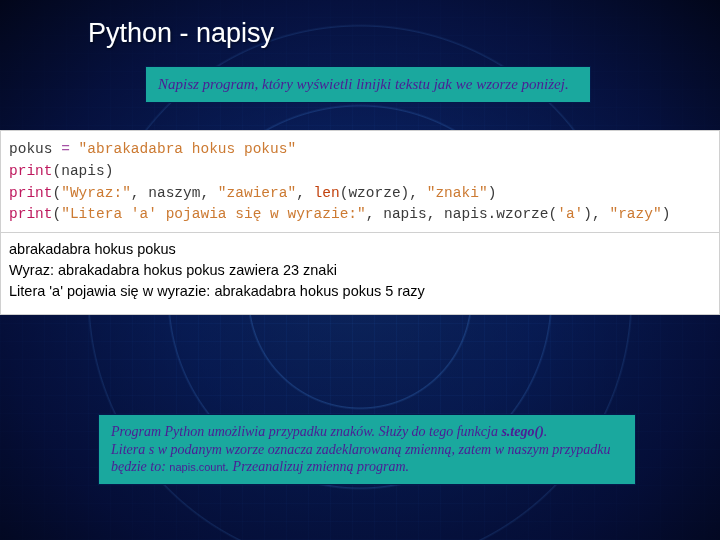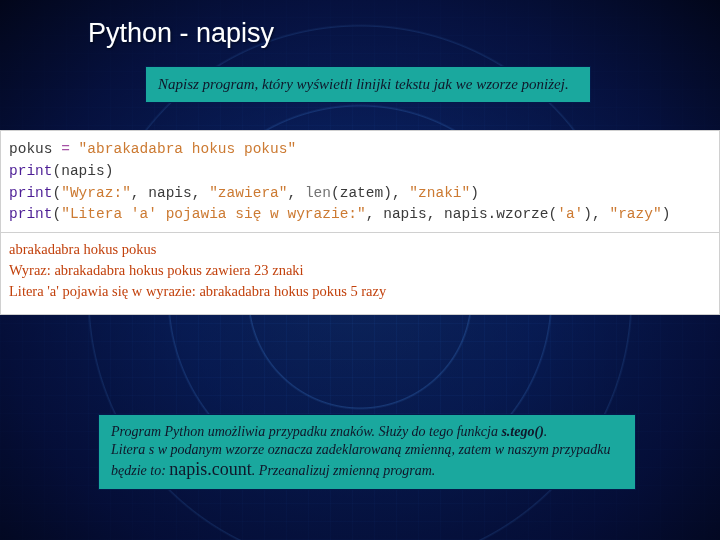--- a/index.html
+++ b/index.html
@@ -8,50 +8,50 @@
     repeating-linear-gradient(0deg,rgba(40,120,220,.08) 0 1px,transparent 1px 18px),
     repeating-linear-gradient(90deg,rgba(40,120,220,.08) 0 1px,transparent 1px 22px),
     linear-gradient(180deg,#0a1a4a 0%,#061238 50%,#030820 100%);
     color:#e8eef8}
   .slide::before{content:"";position:absolute;inset:0;background:
     radial-gradient(circle at 50% 55%,transparent 110px,rgba(80,160,255,.22) 111px,transparent 113px),
     radial-gradient(circle at 50% 55%,transparent 190px,rgba(80,160,255,.18) 191px,transparent 193px),
     radial-gradient(circle at 50% 55%,transparent 270px,rgba(80,160,255,.14) 271px,transparent 273px);
     pointer-events:none}
   .title{position:absolute;left:88px;top:18px;font-family:Verdana,Arial,sans-serif;font-size:27px;font-weight:400;color:#fff;text-shadow:1px 1px 2px rgba(0,0,0,.6),0 0 1px #3a5a9a}
-  .box{position:absolute;border:1px solid #031a4a;background:#1aa89e;color:#0f172a;padding:8px 12px;font-style:italic;font-size:15px;line-height:1.25}
+  .box{position:absolute;border:1px solid #031a4a;background:#1aa89e;color:#4c1d95;padding:8px 12px;font-style:italic;font-size:15px;line-height:1.25}
   .box1{left:145px;top:66px;width:420px}
   .box2{left:98px;top:414px;width:512px;font-size:14px}
-  .box2 .mono{font-family:Liberation Serif, serif;font-style:normal;font-size:18px}
+  .box2 .mono{font-family:Liberation Sans, sans-serif;font-style:normal;font-size:11px}
   .codewrap{position:absolute;left:0;top:130px;width:720px;background:#fdfdfd}
   .codeinner{border:1px solid #d0d0d0;margin:0;padding:0}
   .codeblock{background:#fff;margin:0;padding:8px 8px 6px 8px;font-family:Consolas,'Courier New',monospace;font-size:14.5px;line-height:1.5;color:#3a3a3a;white-space:pre}
   .sep{border-top:1px solid #d0d0d0;margin:0}
-  .out{background:#fff;margin:0;padding:6px 20px 12px 8px;font-family:Liberation Serif, serif;font-size:14.5px;line-height:1.45;color:#c2410c;white-space:pre}
+  .out{background:#fff;margin:0;padding:6px 20px 12px 8px;font-family:Liberation Sans, sans-serif;font-size:14.5px;line-height:1.45;color:#000000;white-space:pre}
   .op{color:#a652a6}
   .str{color:#cc7a32}
-  .pr{color:#4c1d95}
-  .fn{color:#737373}
+  .pr{color:#be185d}
+  .fn{color:#c2410c}
 </style>
 </head>
 <body>
 
 <div class="slide">
 
   <div class="title">Python - napisy</div>
 
   <div class="box box1">
     <span>Napisz program, który wyświetli linijki tekstu jak we wzorze poniżej.</span>
   </div>
 
   <div class="codewrap">
     <div class="codeinner">
 <pre class="codeblock"><span>pokus </span><span class="op">=</span><span class="str"> "abrakadabra hokus pokus"</span>
 <span class="pr">print</span><span>(napis)</span>
-<span class="pr">print</span><span>(</span><span class="str">"Wyraz:"</span><span>, napis, </span><span class="str">"zawiera"</span><span>, </span><span class="fn">len</span><span>(zatem), </span><span class="str">"znaki"</span><span>)</span>
+<span class="pr">print</span><span>(</span><span class="str">"Wyraz:"</span><span>, naszym, </span><span class="str">"zawiera"</span><span>, </span><span class="fn">len</span><span>(wzorze), </span><span class="str">"znaki"</span><span>)</span>
 <span class="pr">print</span><span>(</span><span class="str">"Litera 'a' pojawia się w wyrazie:"</span><span>, napis, napis.wzorze(</span><span class="str">'a'</span><span>), </span><span class="str">"razy"</span><span>)</span></pre>
       <div class="sep"></div>
 <pre class="out"><span>abrakadabra hokus pokus</span>
 <span>Wyraz: abrakadabra hokus pokus zawiera 23 znaki</span>
 <span>Litera 'a' pojawia się w wyrazie: abrakadabra hokus pokus 5 razy</span></pre>
     </div>
   </div>
 
   <div class="box box2">
     <span>Program Python umożliwia przypadku znaków. Służy do tego funkcja </span><b>s.tego()</b><span>.</span><br>

